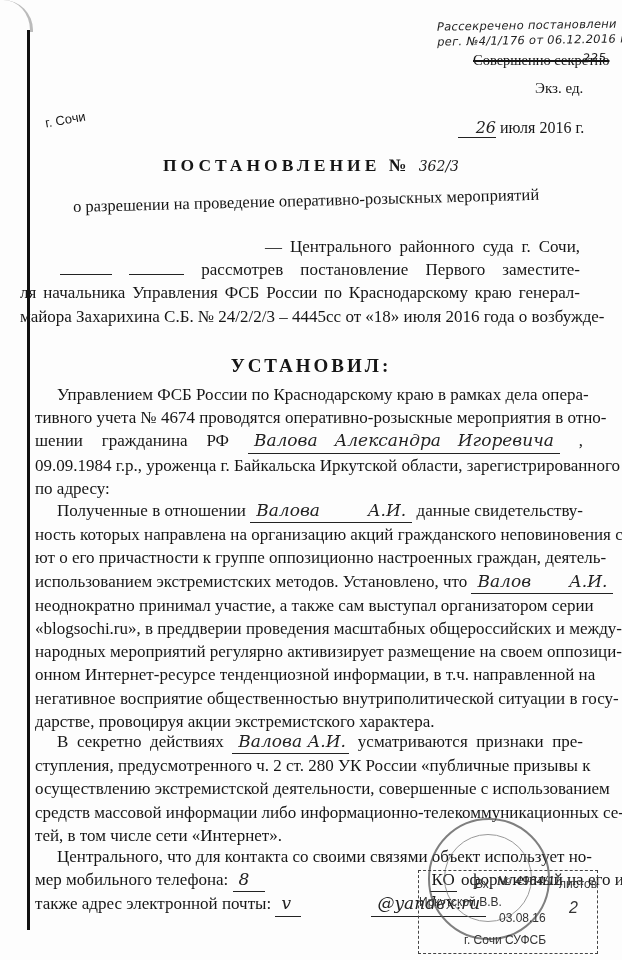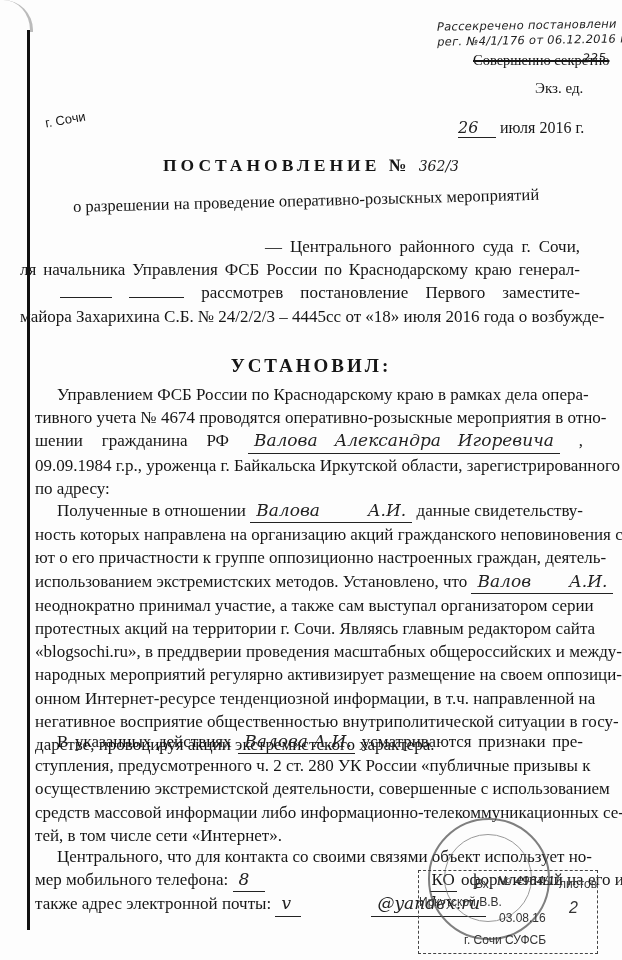--- a/index.html
+++ b/index.html
@@ -11,21 +11,21 @@
                border-right:3px solid #bbb; border-top-right-radius:30px; }
   .abs { position:absolute; white-space:nowrap; }
   .hand { font-family:"DejaVu Serif", serif; font-style:italic; color:#222; }
   .stamp-declass { left:437px; top:18px; font-size:11.5px; line-height:15px; letter-spacing:0.3px;
                    font-family:"DejaVu Sans", sans-serif; font-style:italic; transform:rotate(-1deg); }
   .stamp-declass .num { position:absolute; left:145px; top:-14px; font-size:12px;margin-top:48px; }
   .secret { left:473px; top:52px; font-size:14.5px; text-decoration:line-through; text-decoration-thickness:2px; }
   .copy { left:535px; top:80px; font-size:15px; }
   .city { left:45px; top:112px; font-size:13px; font-family:"Liberation Sans", sans-serif; transform:rotate(-10deg); }
   .date { left:458px; top:118px; font-size:16px; }
-  .date .day { display:inline-block; width:38px; border-bottom:1px solid #222; text-align:left; }
+  .date .day { display:inline-block; width:38px; border-bottom:1px solid #222; text-align:right; }
   .title { left:0; width:622px; top:155px; text-align:center; font-size:17.5px; font-weight:bold; letter-spacing:4px; }
   .title .num { font-weight:normal; letter-spacing:0; font-size:14px; }
   .subtitle { left:73px; top:197px; font-size:16.5px; transform:rotate(-1.5deg); transform-origin:left; }
   .para { position:absolute; left:70px; width:510px; font-size:17px; line-height:23.2px; text-align:justify; }
   .line { display:block; white-space:nowrap; text-align-last:justify; }
   .line.last { text-align-last:left; }
   .indent { padding-left:22px; }
   .established { left:0; width:622px; top:355px; text-align:center; font-size:19px; font-weight:bold; letter-spacing:3px; }
   .fill { display:inline-block; border-bottom:1px solid #222; padding:0 6px; }
   .stamp-round { position:absolute; left:428px; top:818px; width:118px; height:118px; border:2px solid #555;
@@ -56,51 +56,50 @@
   </div>
 
   <div class="abs title">
     <span>ПОСТАНОВЛЕНИЕ №</span>
     <span class="num hand">362/3</span>
   </div>
   <div class="abs subtitle">о разрешении на проведение оперативно-розыскных мероприятий</div>
 
   <div class="para" style="top:235px;">
     <span class="line" style="padding-left:195px;">— Центрального районного суда г. Сочи,</span>
+    <span class="line" style="padding-left:130px;"><span class="dash" style="width:52px;margin-left:-140px;"></span>&nbsp;<span class="dash" style="width:55px;"></span>&nbsp;<span>рассмотрев постановление Первого заместите-</span></span>
     <span class="line" style="margin-left:-50px;">ля начальника Управления ФСБ России по Краснодарскому краю генерал-</span>
-    <span class="line" style="padding-left:130px;"><span class="dash" style="width:52px;margin-left:-140px;"></span>&nbsp;<span class="dash" style="width:55px;"></span>&nbsp;<span>рассмотрев постановление Первого заместите-</span></span>
     <span class="line" style="margin-left:-50px;">майора Захарихина С.Б. № 24/2/2/3 – 4445сс от «18» июля 2016 года о возбужде-</span>
   </div>
 
   <div class="abs established">УСТАНОВИЛ:</div>
 
   <div class="para" style="top:383px;left:35px;width:548px;">
     <span class="line indent">Управлением ФСБ России по Краснодарскому краю в рамках дела опера-</span>
     <span class="line">тивного учета № 4674 проводятся оперативно-розыскные мероприятия в отно-</span>
     <span class="line"><span>шении гражданина РФ</span> <span class="fill hand" style="width:300px;">Валова Александра Игоревича</span> ,</span>
     <span class="line">09.09.1984 г.р., уроженца г. Байкальска Иркутской области, зарегистрированного</span>
     <span class="line last">по адресу:</span>
   </div>
 
   <div class="para" style="top:499px;left:35px;width:548px;">
     <span class="line indent"><span>Полученные в отношении</span> <span class="fill hand" style="width:150px;">Валова А.И.</span> <span>данные свидетельству-</span></span>
     <span class="line">ность которых направлена на организацию акций гражданского неповиновения с</span>
     <span class="line">ют о его причастности к группе оппозиционно настроенных граждан, деятель-</span>
     <span class="line"><span>использованием экстремистских методов. Установлено, что</span> <span class="fill hand" style="width:130px;">Валов А.И.</span></span>
     <span class="line">неоднократно принимал участие, а также сам выступал организатором серии</span>
-    <span class="line">протестных акций на территории г. Сочи. Являясь главным редактором сайта</span>
     <span class="line">«blogsochi.ru», в преддверии проведения масштабных общероссийских и между-</span>
     <span class="line">народных мероприятий регулярно активизирует размещение на своем оппозици-</span>
     <span class="line">онном Интернет-ресурсе тенденциозной информации, в т.ч. направленной на</span>
     <span class="line">негативное восприятие общественностью внутриполитической ситуации в госу-</span>
     <span class="line last">дарстве, провоцируя акции экстремистского характера.</span>
   </div>
 
   <div class="para" style="top:730px;left:35px;width:548px;">
-    <span class="line indent"><span>В указанных действиях</span> <span class="fill hand" style="width:105px;">Валова А.И.</span> <span>усматриваются признаки пре-</span></span>
+    <span class="line indent"><span>В секретно действиях</span> <span class="fill hand" style="width:105px;">Валова А.И.</span> <span>усматриваются признаки пре-</span></span>
     <span class="line">ступления, предусмотренного ч. 2 ст. 280 УК России «публичные призывы к</span>
     <span class="line">осуществлению экстремистской деятельности, совершенные с использованием</span>
     <span class="line">средств массовой информации либо информационно-телекоммуникационных се-</span>
     <span class="line last">тей, в том числе сети «Интернет».</span>
   </div>
 
   <div class="para" style="top:845px;left:35px;width:548px;">
     <span class="line indent">Центрального, что для контакта со своими связями объект использует но-</span>
     <span class="line last"><span>мер мобильного телефона:</span> <span class="fill hand" style="width:20px;">8</span><span style="display:inline-block;width:165px;"></span><span class="fill" style="padding:0 2px;">КО</span> <span>оформленный на его имя, а</span></span>
     <span class="line last"><span>также адрес электронной почты:</span> <span class="fill hand" style="width:14px;">v</span><span style="display:inline-block;width:70px;"></span><span class="fill hand">@yandex.ru</span></span>

